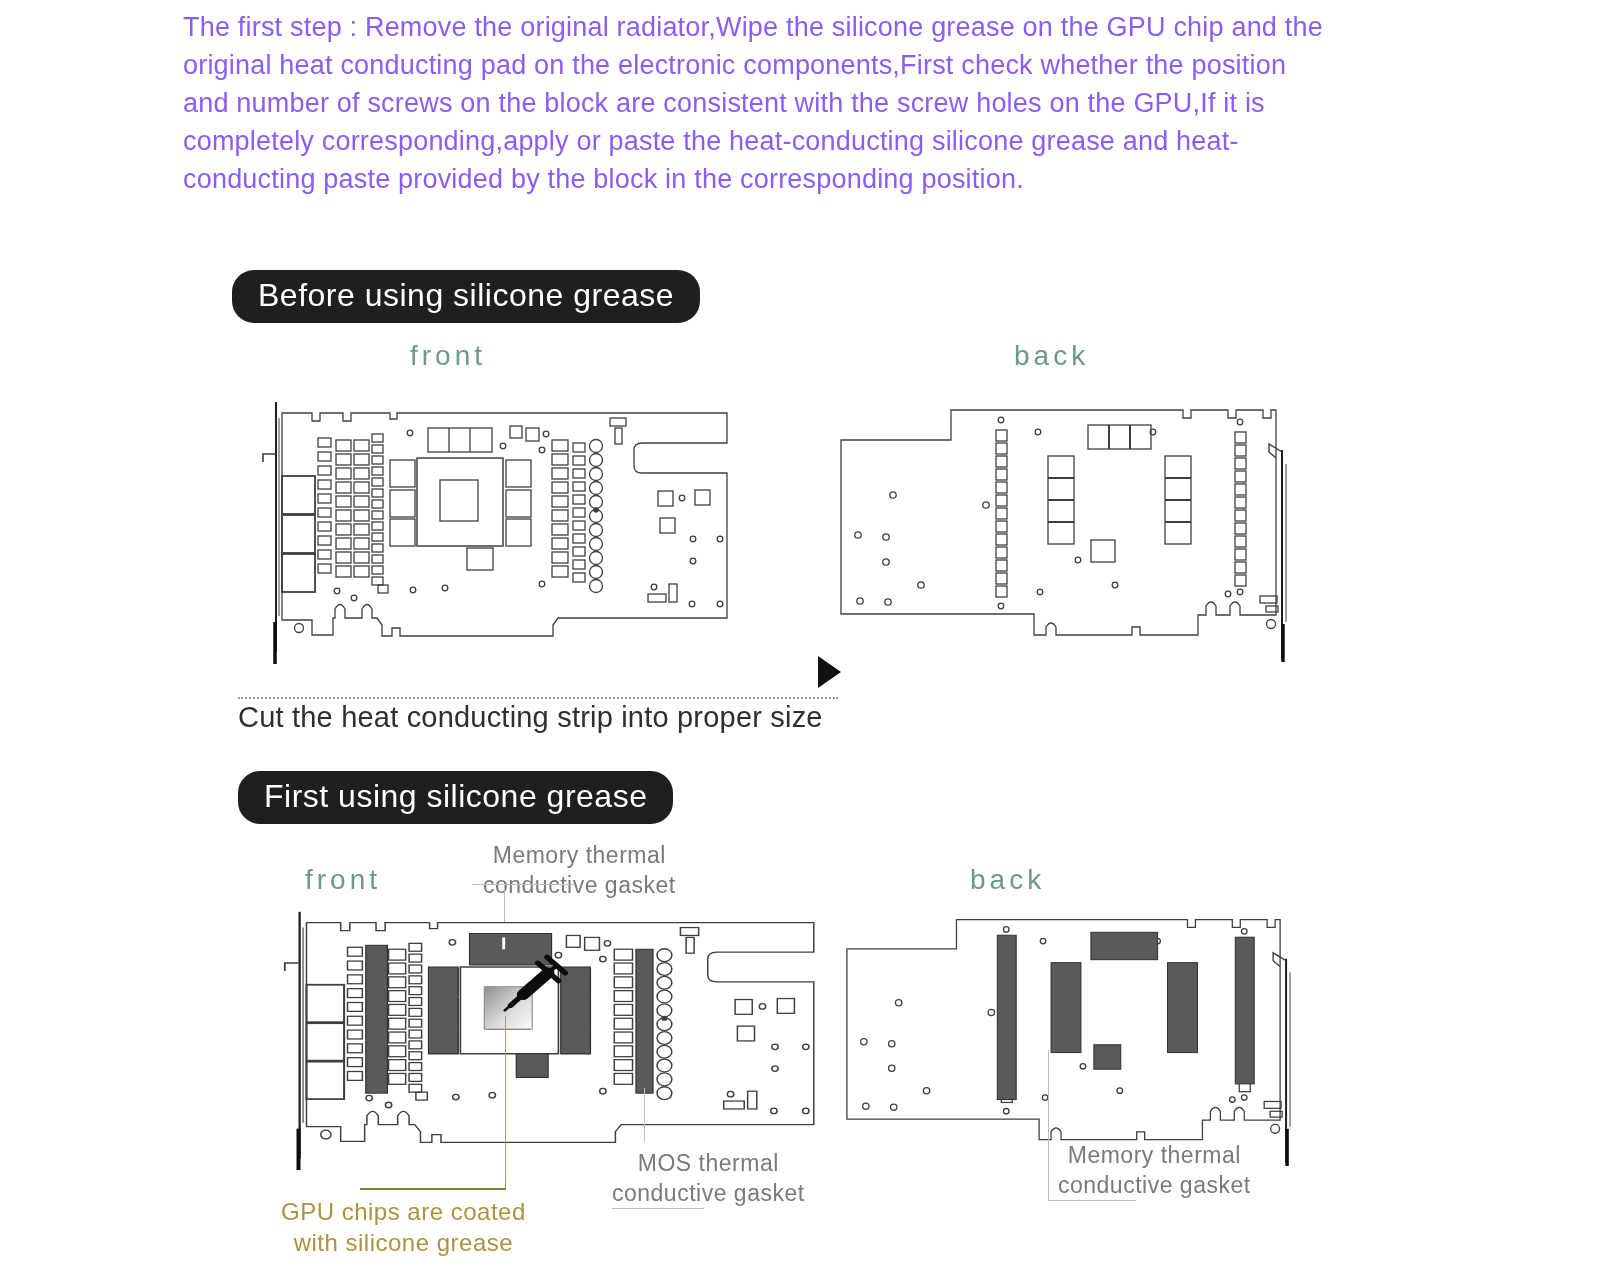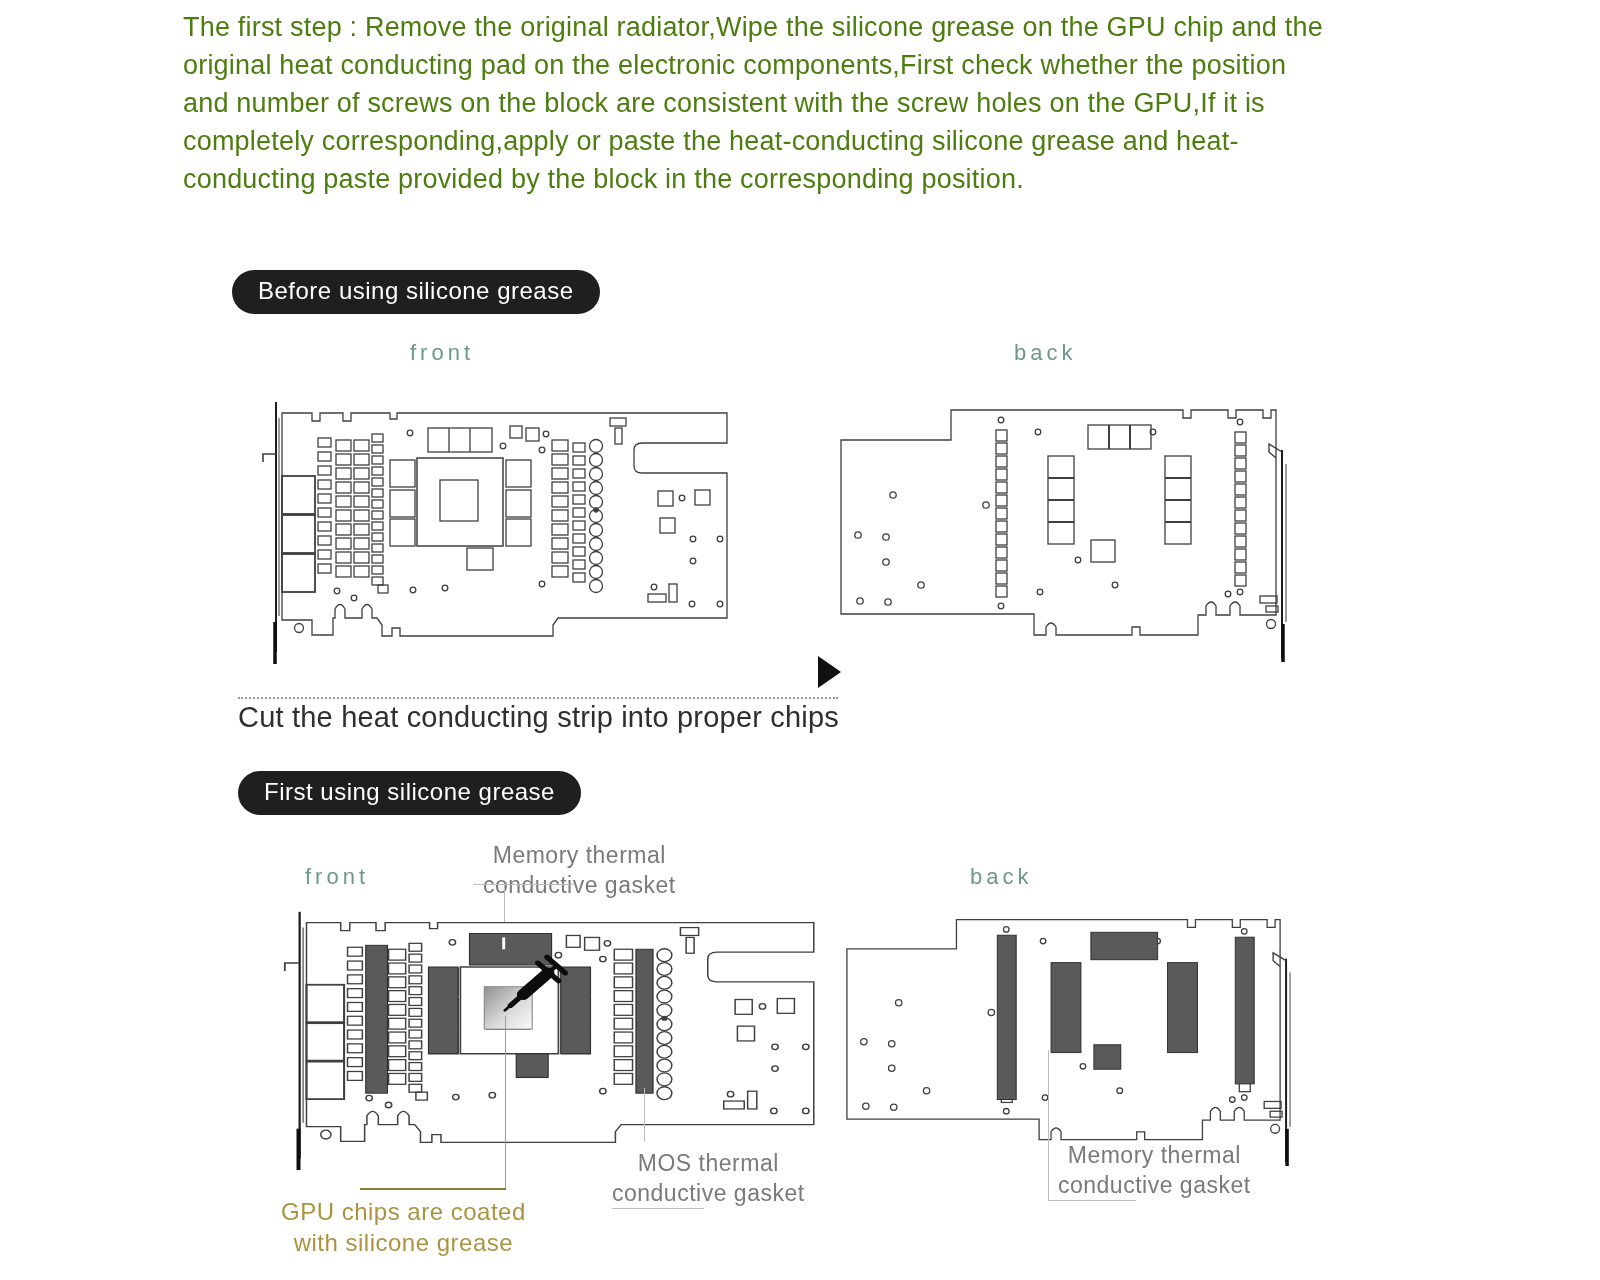--- a/index.html
+++ b/index.html
@@ -1,22 +1,22 @@
 <!DOCTYPE html>
 <html><head>
 <meta charset="utf-8">
 <style>
   html,body{margin:0;padding:0;background:#fff;}
   #page{position:relative;width:1600px;height:1280px;background:#ffffff;
         font-family:"Liberation Sans", sans-serif;overflow:hidden;}
   .intro{position:absolute;left:183px;top:8px;width:1140px;
-         font-size:27px;line-height:38px;color:#4d7c0f;letter-spacing:0.2px;}
+         font-size:27px;line-height:38px;color:#8b5cf6;letter-spacing:0.2px;}
   .badge{position:absolute;background:#1f1f1f;color:#fff;border-radius:22px;
-         font-size:24px;padding:7px 26px 9px 26px;letter-spacing:0.5px;}
-  .sideLabel{position:absolute;color:#6b998c;font-size:22px;letter-spacing:4px;}
+         font-size:32px;padding:7px 26px 9px 26px;letter-spacing:0.5px;}
+  .sideLabel{position:absolute;color:#6b998c;font-size:28px;letter-spacing:4px;}
   .stepText{position:absolute;font-size:29px;color:#2f2f2f;letter-spacing:0.2px;}
   .dotted{position:absolute;border-top:2px dotted #9a9a9a;height:0;}
   .triRight{position:absolute;width:0;height:0;border-left:23px solid #111;
             border-top:16px solid transparent;border-bottom:16px solid transparent;}
   .annot{position:absolute;font-size:23px;line-height:30px;color:#7a7a7a;
          white-space:pre-line;letter-spacing:0.5px;text-align:center;}
   .annotGold{position:absolute;font-size:24px;line-height:31px;color:#ab9340;
          white-space:pre-line;letter-spacing:0.5px;}
   .leadV{position:absolute;width:0;border-left:1.5px solid #bdbdbd;}
   .leadH{position:absolute;height:0;border-top:1.5px solid #bdbdbd;}
@@ -255,21 +255,21 @@
   <svg class="diagram" style="left:250px;top:388px;" width="500" height="280" viewBox="0 0 500 280">
     <use href="#cardFront"></use>
   </svg>
 
   <svg class="diagram" style="left:820px;top:392px;" width="480" height="270" viewBox="0 0 480 270">
     <use href="#cardBack"></use>
   </svg>
 
   <div class="triRight" style="left:818px;top:656px;"></div>
   <div class="dotted" style="left:238px;top:697px;width:600px;"></div>
-  <div class="stepText" style="left:238px;top:701px;">Cut the heat conducting strip into proper chips</div>
+  <div class="stepText" style="left:238px;top:701px;">Cut the heat conducting strip into proper size</div>
 
   <div class="badge" style="left:238px;top:771px;">First using silicone grease</div>
   <div class="annot" style="left:483px;top:840px;">Memory thermal
 conductive gasket</div>
   <div class="leadH" style="left:473px;top:884px;width:102px;"></div>
   <div class="leadV" style="left:504px;top:884px;height:58px;"></div>
 
   <div class="sideLabel" style="left:305px;top:864px;">front</div>
   <div class="sideLabel" style="left:970px;top:864px;">back</div>
 

